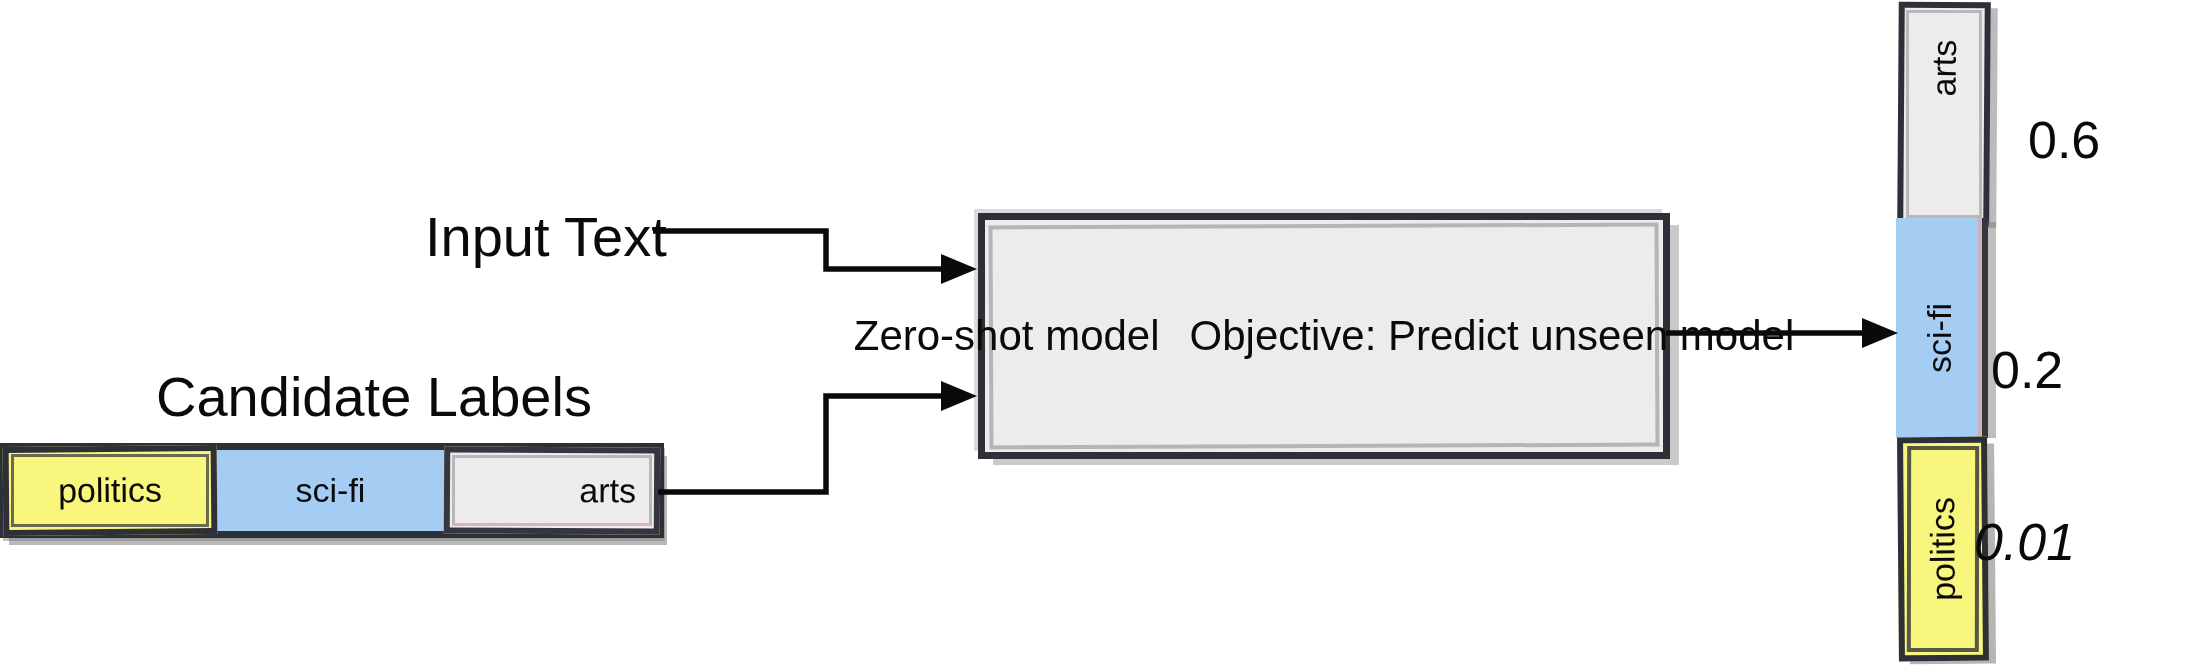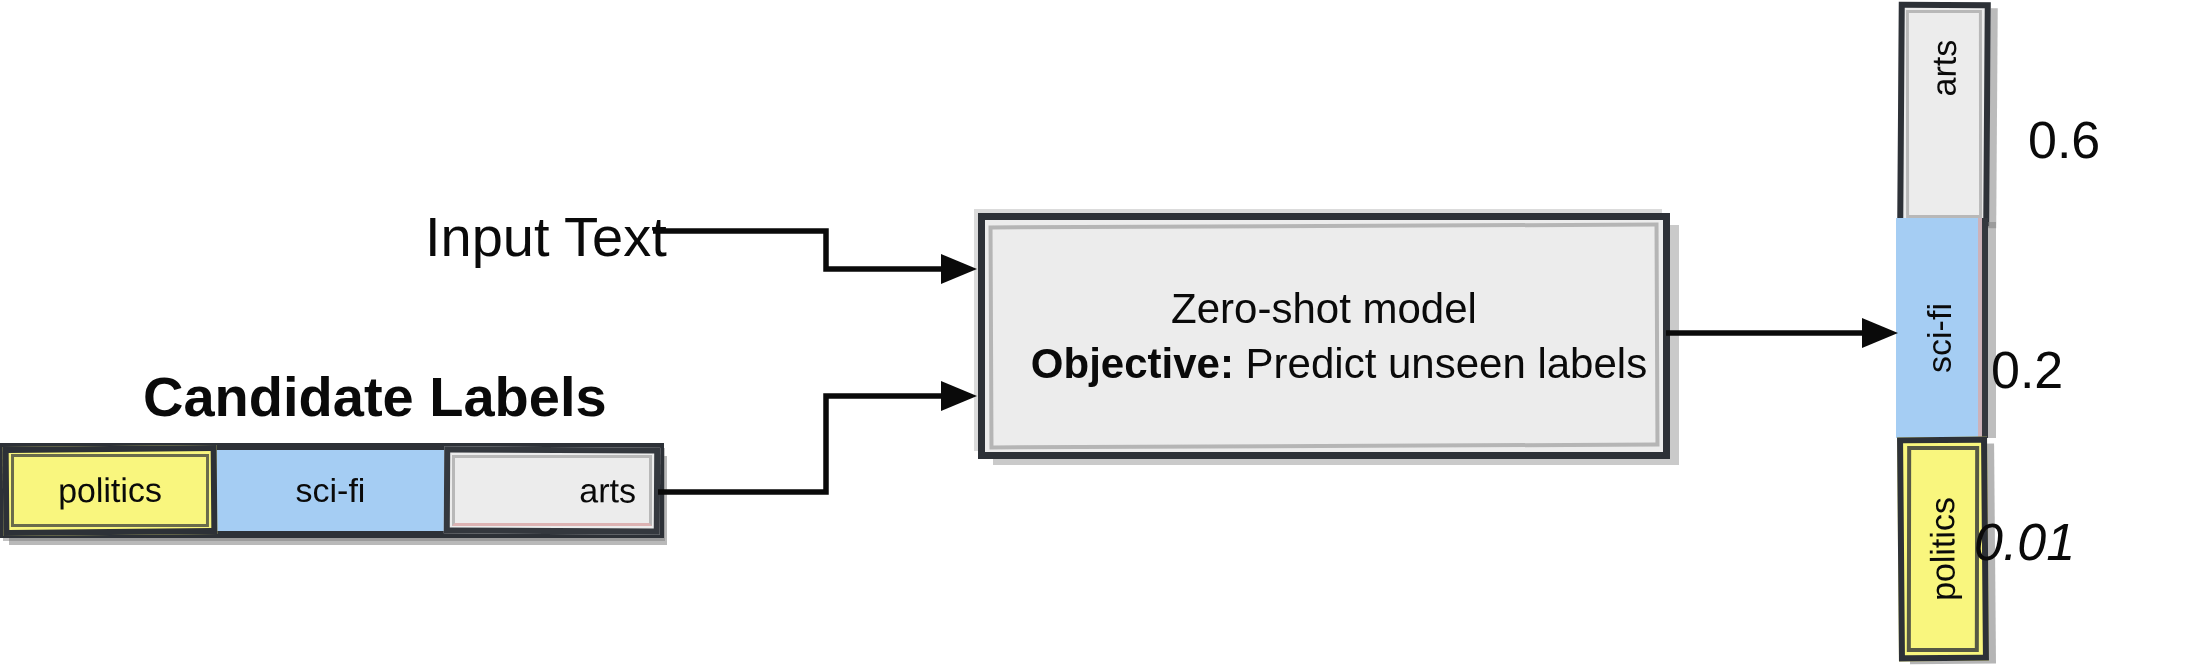--- a/index.html
+++ b/index.html
@@ -2,21 +2,21 @@
 <html><head>
 <meta charset="utf-8">
 <style>
   html,body{margin:0;padding:0;background:#fff;}
   .canvas{
     position:relative;width:2188px;height:668px;background:#ffffff;
     font-family:"Liberation Sans",sans-serif;color:#0a0a0a;overflow:hidden;
   }
   .fig-title{position:absolute;font-size:56px;line-height:1.1;white-space:nowrap;}
   #input-title{left:425px;top:206px;}
-  #cand-title{left:143px;top:366px;font-weight:bold;}
+  #cand-title{left:156px;top:366px;}
 
   
   .cand-bar{
     position:absolute;left:0;top:443px;width:664px;height:95px;box-sizing:border-box;
     border:7px solid #2d3137;background:#a5cdf3;display:flex;align-items:stretch;
     box-shadow:6px 10px 0 -3px rgba(115,115,115,.50), 2px 4px 0 -1px rgba(80,80,80,.35);
   }
   .seg{position:relative;display:flex;align-items:center;justify-content:center;
        font-size:34px;box-sizing:border-box;white-space:nowrap;}
   .seg-politics{
@@ -36,29 +36,29 @@
   .seg-arts::before{
     content:"";position:absolute;inset:2px;border:3px solid rgba(150,150,150,.6);
     border-bottom-color:rgba(214,150,150,.65);transform:rotate(-.3deg);pointer-events:none;
   }
 
   
   .model-box{
     position:absolute;left:978px;top:213px;width:692px;height:246px;box-sizing:border-box;
     background:#ececec;border:7px solid #2d3137;
     box-shadow:12px 9px 0 -3px rgba(150,150,150,.5), -6px -6px 0 -2px rgba(175,175,175,.45);
-    display:flex;flex-direction:column;align-items:center;justify-content:center;
+    display:flex;align-items:center;justify-content:center;
     font-size:42px;line-height:1.32;text-align:center;z-index:1;
   }
   .model-box::before{
     content:"";position:absolute;inset:4px;border:4px solid #b5b5b5;
     transform:rotate(-.25deg);pointer-events:none;
   }
   .model-line{position:relative;z-index:2;white-space:nowrap;}
-  .bold{font-weight:bold;margin-left:30px;}
+  .bold{font-weight:normal;margin-left:30px;}
 
   
   .out-box{position:absolute;box-sizing:border-box;}
   .out-arts{
     left:1898px;top:2px;width:92px;height:224px;background:#ececec;
     border:6px solid #2d3137;box-shadow:9px 4px 0 -2px rgba(120,120,120,.5);
     transform:rotate(.4deg);
   }
   .out-arts::before{
     content:"";position:absolute;inset:2px;border:3px solid rgba(150,150,150,.6);
@@ -114,21 +114,21 @@
     </div>
     <div class="seg seg-arts">
       <span>arts</span>
     </div>
   </div>
 
   <div class="model-box">
     <div class="model-line">Zero-shot model</div>
     <div class="model-line">
       <span class="bold">Objective:</span>
-      <span>Predict unseen labels</span>
+      <span>Predict unseen model</span>
     </div>
   </div>
 
   <div class="out-box out-arts">
     <span class="vlabel vlabel-arts">arts</span>
   </div>
   <div class="out-box out-scifi">
     <span class="vlabel vlabel-scifi">sci-fi</span>
   </div>
   <div class="out-box out-politics">

